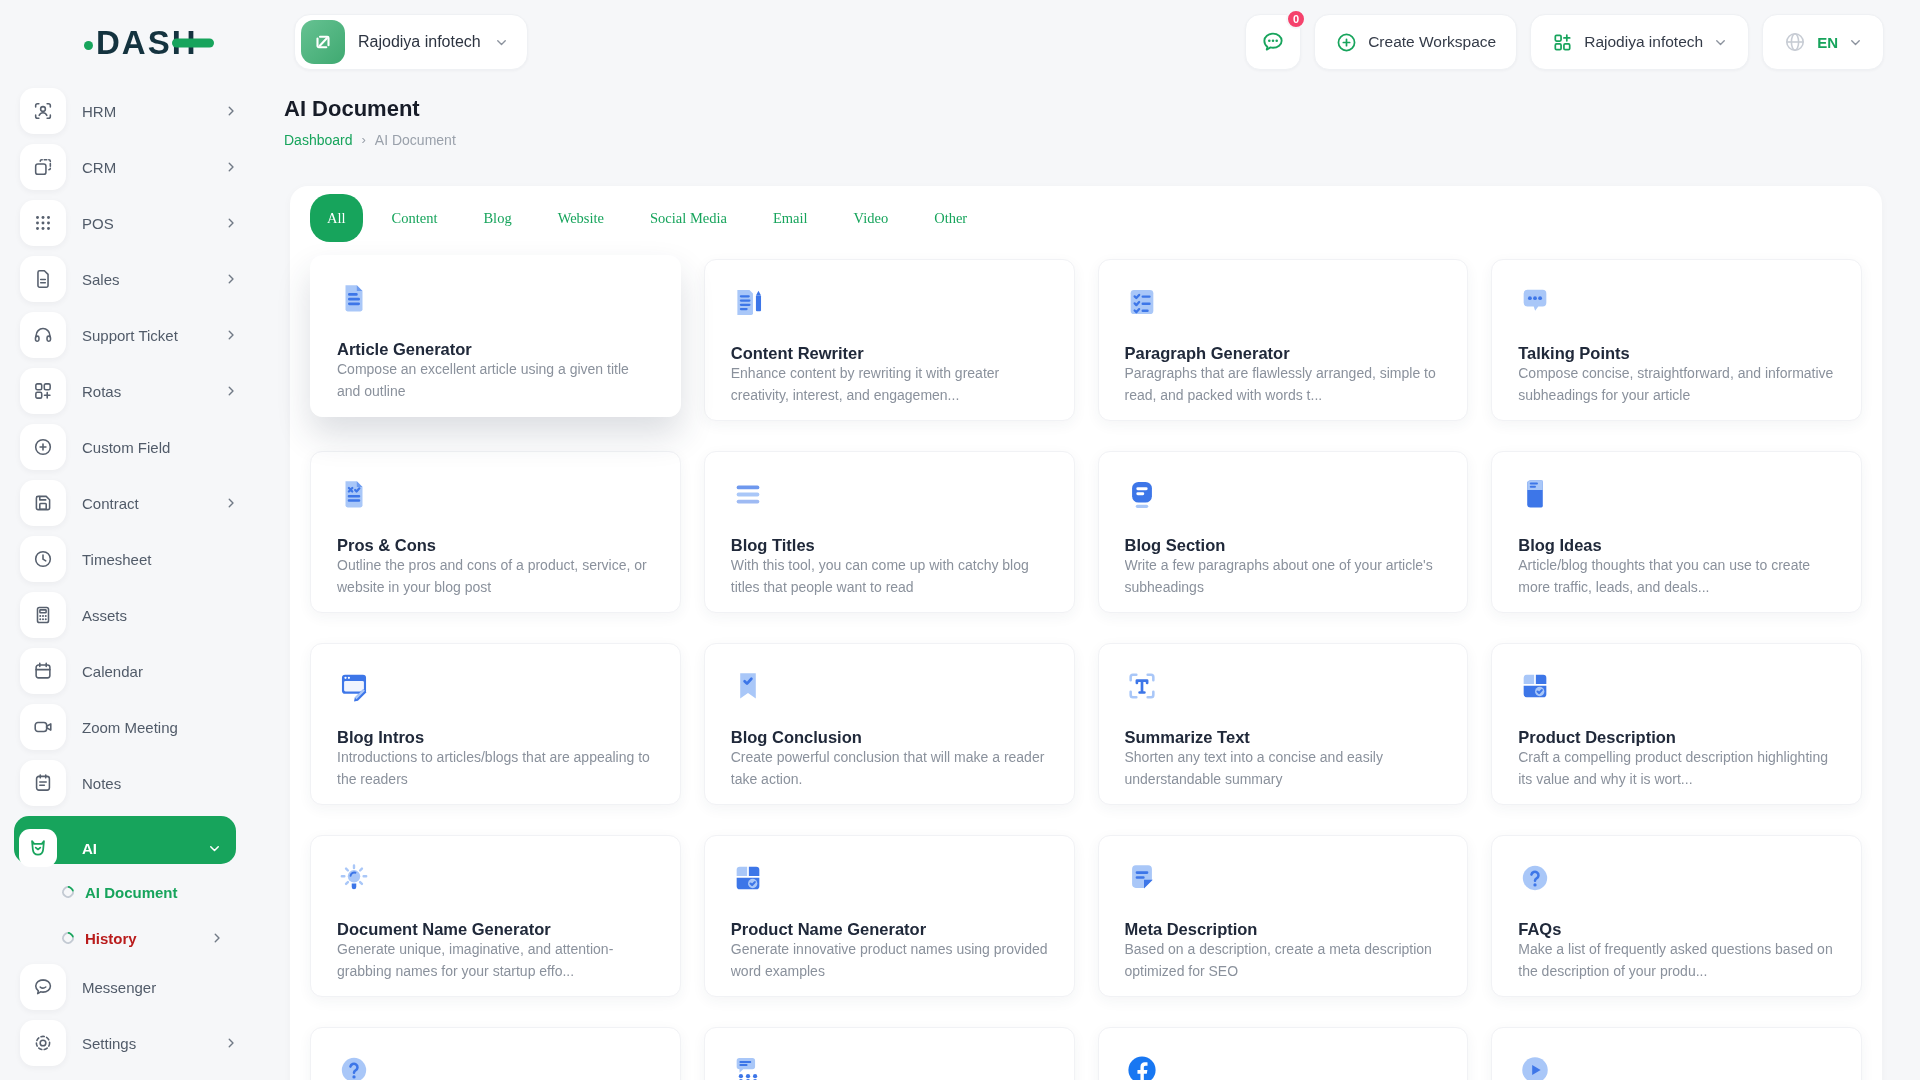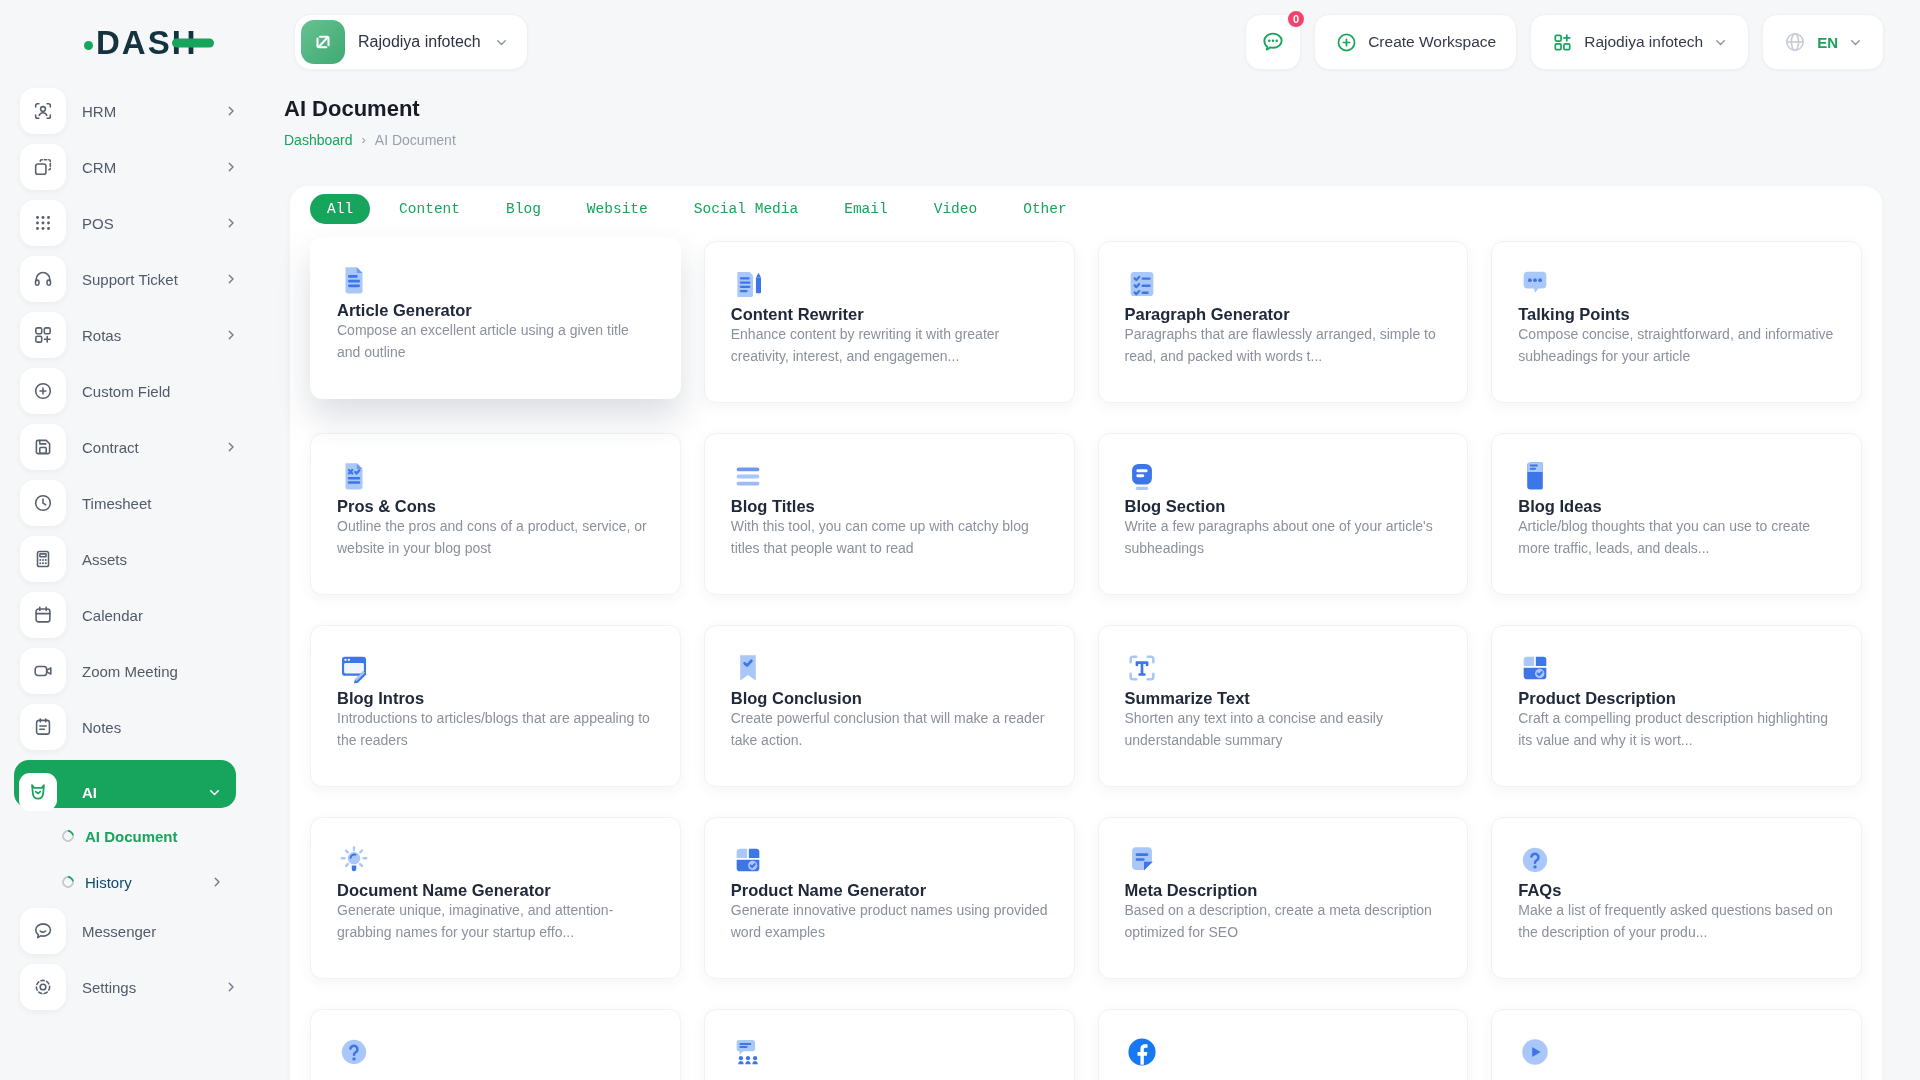--- a/index.html
+++ b/index.html
@@ -31,41 +31,41 @@
   .side-item{height:46px;margin-bottom:10px;display:flex;align-items:center;gap:16px;cursor:pointer}
   .side-sq{width:46px;height:46px;border-radius:14px;background:#fff;box-shadow:0 2px 6px rgba(30,40,60,.05);
     display:flex;align-items:center;justify-content:center;flex:none}
   .side-label{font-size:15px;color:#515b69;font-weight:500;white-space:nowrap}
   .side-chev{margin-left:auto;display:flex}
   .side-item.active{height:48px;margin:0 2px 8px -6px;background:var(--accent);border-radius:15px;padding:16px 14px 0 5px;gap:25px}
   .side-item.active .side-sq{width:38px;height:38px;border-radius:11px;box-shadow:none}
   .side-item.active .side-label{color:#fff;font-weight:700}
   .sub-item{height:40px;margin-bottom:6px;display:flex;align-items:center;gap:11px;padding-left:42px;cursor:pointer}
   .bullet{width:12px;height:12px;border-radius:50%;border:2.4px solid #c3cad3;border-top-color:var(--accent);transform:rotate(40deg);flex:none}
-  .sub-label{font-size:15px;color:#0c4a6e;font-weight:400}
+  .sub-label{font-size:15px;color:#b91c1c;font-weight:700}
   .sub-item.active .sub-label{color:var(--accent);font-weight:700}
 
   
   .main{position:absolute;left:252px;top:84px;right:0;bottom:0}
   .page-title{position:absolute;left:32px;top:12px;font-size:22px;font-weight:700;color:#171c28}
   .breadcrumb{position:absolute;left:32px;top:48px;display:flex;align-items:flex-start;gap:9px;font-size:14px}
   .bc-home{color:var(--accent);cursor:pointer}
   .bc-sep{color:#9aa1ab;font-size:13px}
   .bc-cur{color:#9aa1ab}
   .panel{position:absolute;left:38px;right:38px;top:102px;height:1030px;background:#fff;border-radius:18px;
     box-shadow:0 2px 10px rgba(30,40,60,.03);padding:8px 20px 20px 20px}
   .tabs{display:flex;align-items:center;gap:12px;margin-bottom:17px}
-  .tab{height:30px;padding:0 17px;border:none;background:transparent;border-radius:20px;color:var(--accent);
-    font-size:14.5px;font-family:Liberation Mono, monospace;cursor:pointer}
+  .tab{height:48px;padding:0 17px;border:none;background:transparent;border-radius:20px;color:var(--accent);
+    font-size:14.5px;font-family:Liberation Serif, serif;cursor:pointer}
   .tab.active{background:var(--accent);color:#fff;font-weight:500}
   .cards{display:grid;grid-template-columns:repeat(4,1fr);gap:30px 23px}
   .card{height:162px;background:#fff;border:1px solid #f1f2f5;border-radius:12px;padding:24px 26px;
     box-shadow:0 4px 14px rgba(40,52,72,.05);cursor:pointer}
   .card.elevated{border-color:#fff;box-shadow:0 18px 34px rgba(40,52,72,.16);transform:translateY(-4px)}
-  .card h3{font-size:16.5px;font-weight:700;color:#20293a;}
+  .card h3{font-size:16.5px;font-weight:700;color:#20293a;margin-top:21px}
   .card p{font-size:14px;line-height:1.55;color:#8a919c;margin-top:0;display:-webkit-box;
     -webkit-line-clamp:2;-webkit-box-orient:vertical;overflow:hidden}
   .card .tool-ic{height:36px}
 </style>
 </head>
 <body>
 
 <div class="header">
   <div class="logo">
     <span class="logo-dot"></span>
@@ -180,20 +180,34 @@
           <circle cx="18" cy="6" r="1.6"></circle>
           <circle cx="6" cy="12" r="1.6"></circle>
           <circle cx="12" cy="12" r="1.6"></circle>
           <circle cx="18" cy="12" r="1.6"></circle>
           <circle cx="6" cy="18" r="1.6"></circle>
           <circle cx="12" cy="18" r="1.6"></circle>
           <circle cx="18" cy="18" r="1.6"></circle>
         </svg>
       </span>
       <span class="side-label">POS</span>
+      <span class="ic side-chev">
+        <svg width="14" height="14" viewBox="0 0 24 24" fill="none" stroke="#717a86" stroke-width="2.4" stroke-linecap="round" stroke-linejoin="round">
+          <path d="M9 5.6l6.4 6.4L9 18.4"></path>
+        </svg>
+      </span>
+    </div>
+    <div class="side-item">
+      <span class="side-sq">
+        <svg width="22" height="22" viewBox="0 0 24 24" fill="none" stroke="#57606e" stroke-width="1.7" stroke-linecap="round" stroke-linejoin="round">
+          <path d="M6.5 4.8A1.8 1.8 0 0 1 8.3 3h5.2l4 4v12.2a1.8 1.8 0 0 1-1.8 1.8H8.3a1.8 1.8 0 0 1-1.8-1.8z"></path>
+          <path d="M9.5 12.5h5M9.5 16h5"></path>
+        </svg>
+      </span>
+      <span class="side-label">Sales</span>
       <span class="ic side-chev">
         <svg width="14" height="14" viewBox="0 0 24 24" fill="none" stroke="#717a86" stroke-width="2.4" stroke-linecap="round" stroke-linejoin="round">
           <path d="M9 5.6l6.4 6.4L9 18.4"></path>
         </svg>
       </span>
     </div>
     <div class="side-item">
       <span class="side-sq">
         <svg width="22" height="22" viewBox="0 0 24 24" fill="none" stroke="#57606e" stroke-width="1.7" stroke-linecap="round" stroke-linejoin="round">
           <path d="M4.5 14v-1.5a7.5 7.5 0 0 1 15 0V14"></path>

